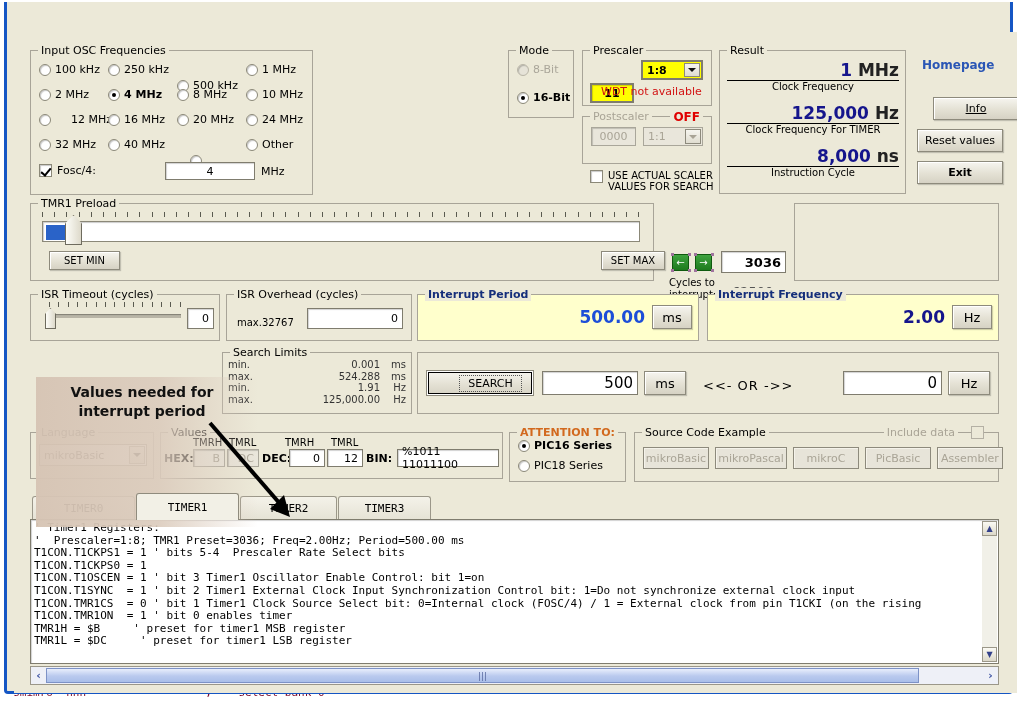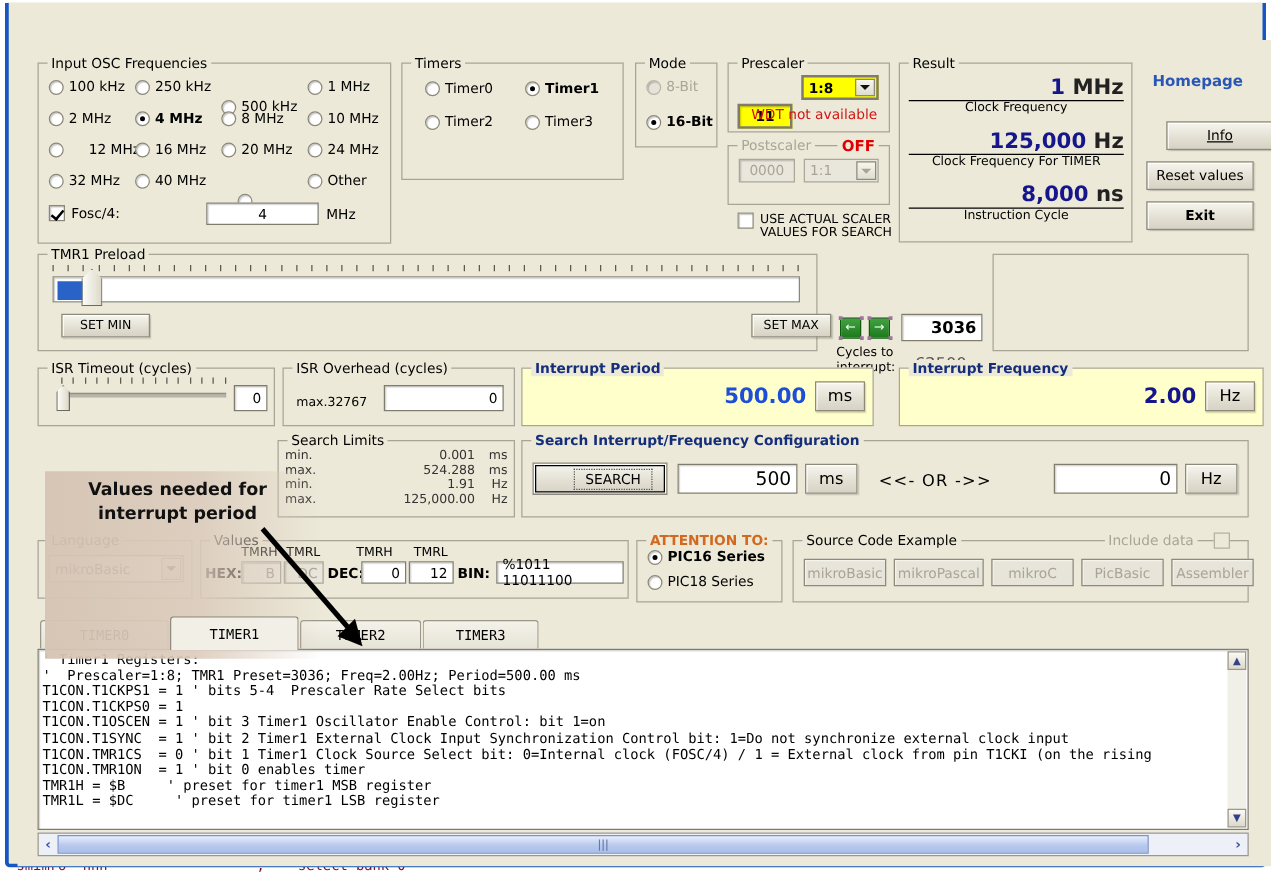--- a/index.html
+++ b/index.html
@@ -327,39 +327,20 @@
     <div class="chk on" style="left:8px;top:113px;align-items:center;">
       <span class="box"></span>
       <span>Fosc/4:</span>
     </div>
     <div class="tb c" style="position:absolute;left:134px;top:111px;width:90px;height:18px;">
       <span>4</span>
     </div>
     <span class="lbl" style="left:230px;top:114px;">MHz</span>
   </div>
 
-  <div class="gb" style="left:307px;top:18px;width:178px;height:94px;">
-    <span class="cap">Timers</span>
-    <div class="rad" style="left:18px;top:13px;">
-          <span class="dot"></span>
-          <span class="lab">Timer0</span>
-        </div>
-    <div class="rad on" style="left:98px;top:13px;">
-          <span class="dot"></span>
-          <span class="lab">Timer1</span>
-        </div>
-    <div class="rad" style="left:18px;top:40px;">
-          <span class="dot"></span>
-          <span class="lab">Timer2</span>
-        </div>
-    <div class="rad" style="left:98px;top:40px;">
-          <span class="dot"></span>
-          <span class="lab">Timer3</span>
-        </div>
-  </div>
 
   <div class="gb" style="left:494px;top:18px;width:66px;height:68px;">
     <span class="cap">Mode</span>
     <div class="rad dis" style="left:8px;top:12px;">
           <span class="dot"></span>
           <span class="lab">8-Bit</span>
         </div>
     <div class="rad on" style="left:8px;top:40px;">
           <span class="dot"></span>
           <span class="lab">16-Bit</span>
@@ -576,30 +557,29 @@
   </div>
 
   <div class="gb" style="left:403px;top:262px;width:282px;height:47px;background:#ffffcc;">
     <span class="cap blue" style="background:#ece9d8;">Interrupt Period</span>
     <div style="position:absolute;right:53px;top:12px;font-size:17px;font-weight:bold;color:#1d4ed8;">500.00</div>
     <div class="btn" style="position:absolute;right:6px;top:10px;width:40px;height:24px;font-size:13px;">
       <span>ms</span>
     </div>
   </div>
 
-  <div class="gb" style="left:693px;top:262px;width:292px;height:47px;background:#ffffcc;margin-left:12px;">
+  <div class="gb" style="left:693px;top:262px;width:292px;height:47px;background:#ffffcc;">
     <span class="cap blue" style="background:#ece9d8;">Interrupt Frequency</span>
     <div style="position:absolute;right:53px;top:12px;font-size:17px;font-weight:bold;color:#15158c;">2.00</div>
     <div class="btn" style="position:absolute;right:6px;top:10px;width:40px;height:24px;font-size:13px;">
       <span>Hz</span>
     </div>
   </div>
 
   <div class="gb" style="left:403px;top:320px;width:582px;height:62px;">
-    <span class="cap blue">Search Interrupt/Frequency Configuration</span>
     <div class="btn focus" style="position:absolute;left:8px;top:17px;width:108px;height:26px;">
       <span class="inner" style="border:1px dotted #555;padding:1px 8px;font-size:11px;">SEARCH</span>
     </div>
     <div class="tb" style="position:absolute;left:124px;top:18px;width:96px;height:24px;font-size:15px;">
       <span>500</span>
     </div>
     <div class="btn" style="position:absolute;left:226px;top:18px;width:42px;height:24px;font-size:13px;">
       <span>ms</span>
     </div>
     <div class="lbl" style="left:285px;top:25px;font-size:13px;letter-spacing:1px;">&lt;&lt;-  OR  -&gt;&gt;</div>

